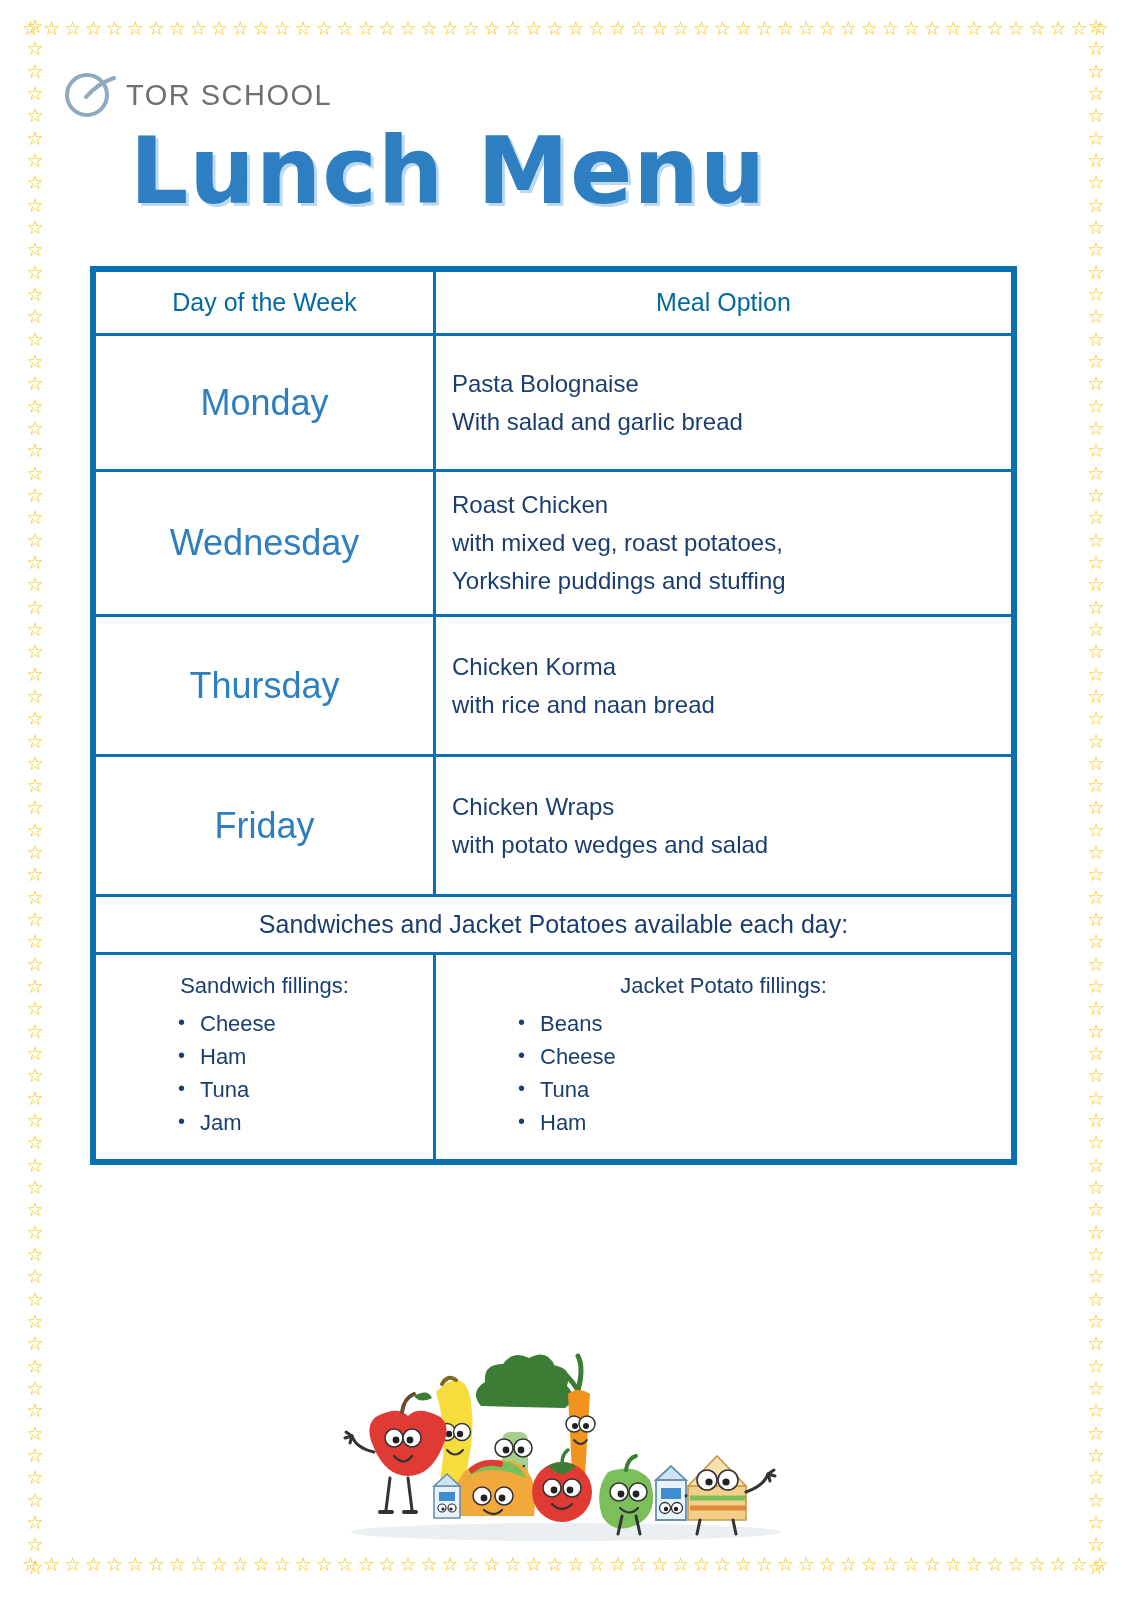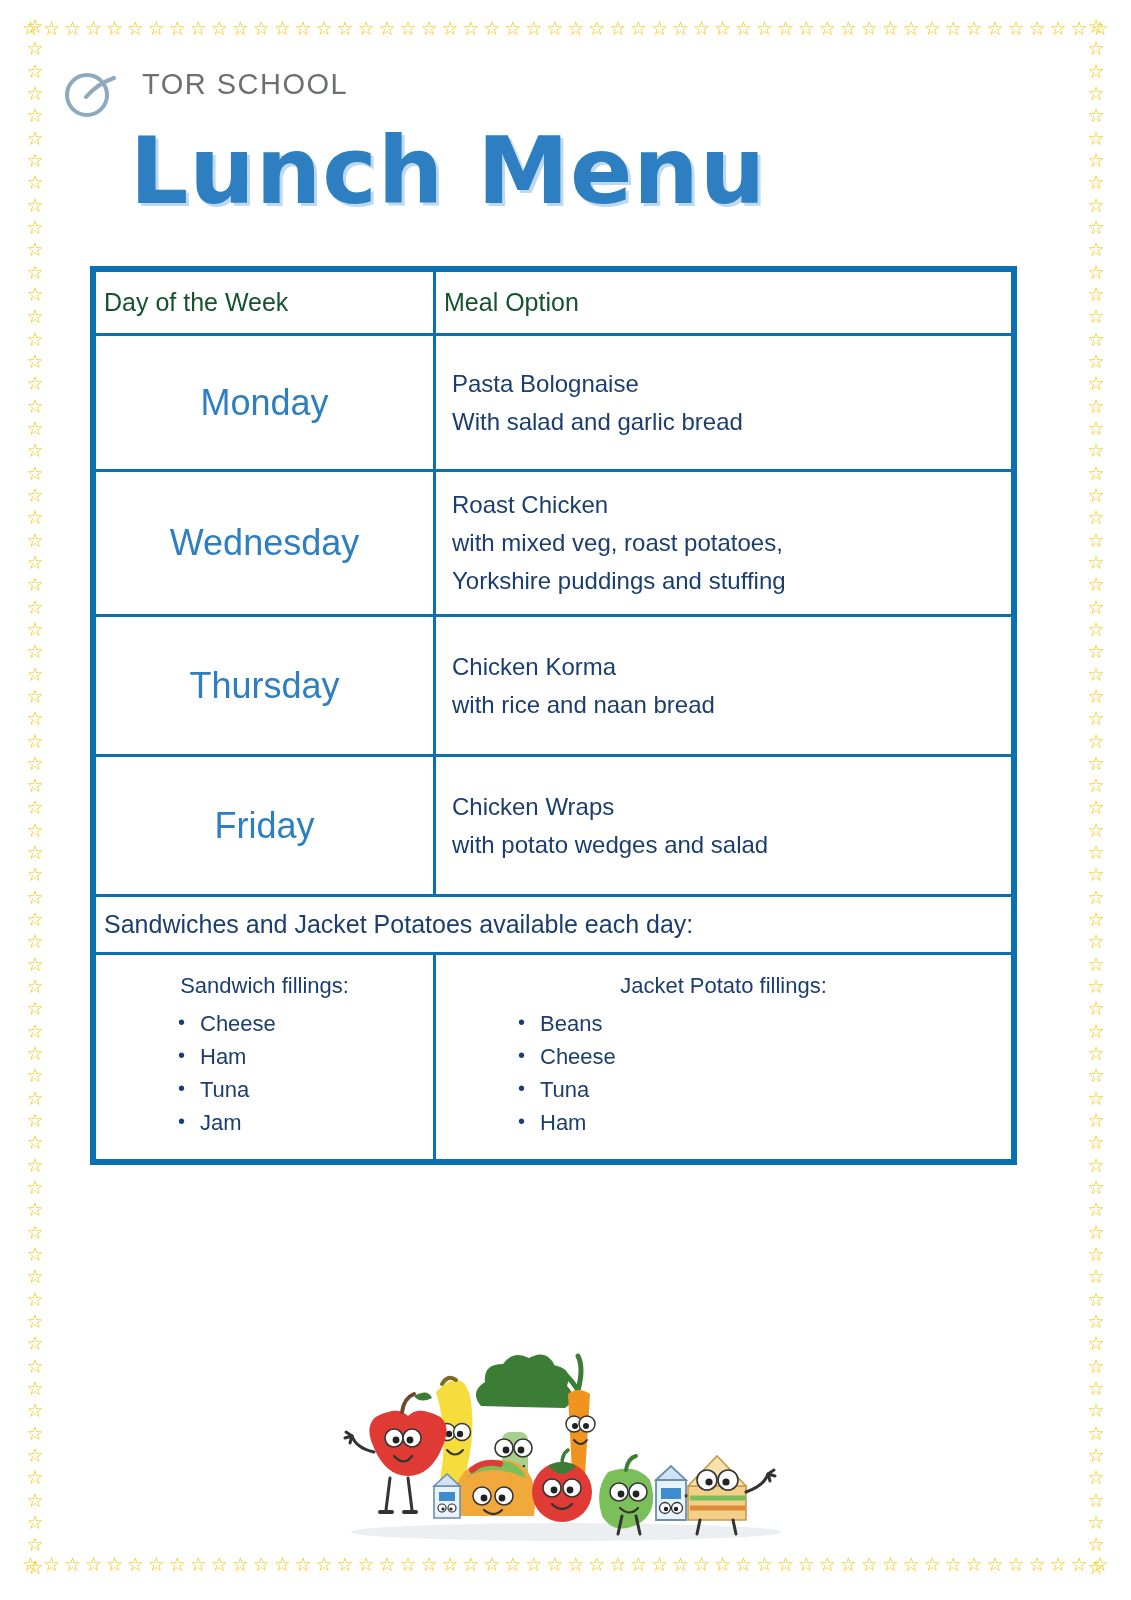--- a/index.html
+++ b/index.html
@@ -56,22 +56,22 @@
   .star-col.left { left: 22px; }
   .star-col.right { left: 1083px; }
   .star-col span, .star-row span { display: block; }
 
   
   .logo {
     position: absolute;
     left: 62px;
     top: 68px;
     display: flex;
-    align-items: flex-start;
-    gap: 26px;
+    align-items: center;
+    gap: 10px;
   }
   .logo-mark {
     width: 54px;
     height: 54px;
     position: relative;
   }
   .logo-mark svg { display: block; }
   .logo-text {
     font-family: "Liberation Sans", sans-serif;
     font-size: 29px;
@@ -107,22 +107,23 @@
     width: 100%;
     border-collapse: collapse;
   }
   .menu-table td {
     border: 3px solid #0b6fb4;
     vertical-align: middle;
   }
   .col-day { width: 340px; }
 
   .hdr {
+    text-align: center;
     font-size: 25px;
-    color: #14532d;
+    color: #0369a1;
     padding: 16px 8px;
   }
   .day-cell {
     text-align: center;
     font-size: 36px;
     color: #2e7fc1;
     padding: 8px 6px;
   }
   .meal-cell {
     text-align: left;
@@ -131,20 +132,21 @@
     line-height: 38px;
     padding: 14px 16px;
   }
   .r1 td { height: 136px; }
   .r2 td { height: 140px; }
   .r3 td { height: 144px; }
   .r4 td { height: 140px; }
   .r5 td { height: 140px; }
 
   .avail-cell {
+    text-align: center;
     font-size: 25px;
     color: #1b3e6f;
     padding: 13px 8px;
   }
   .fill-head {
     text-align: center;
     font-size: 22px;
     color: #1b3e6f;
     padding-top: 12px;
     padding-bottom: 4px;

